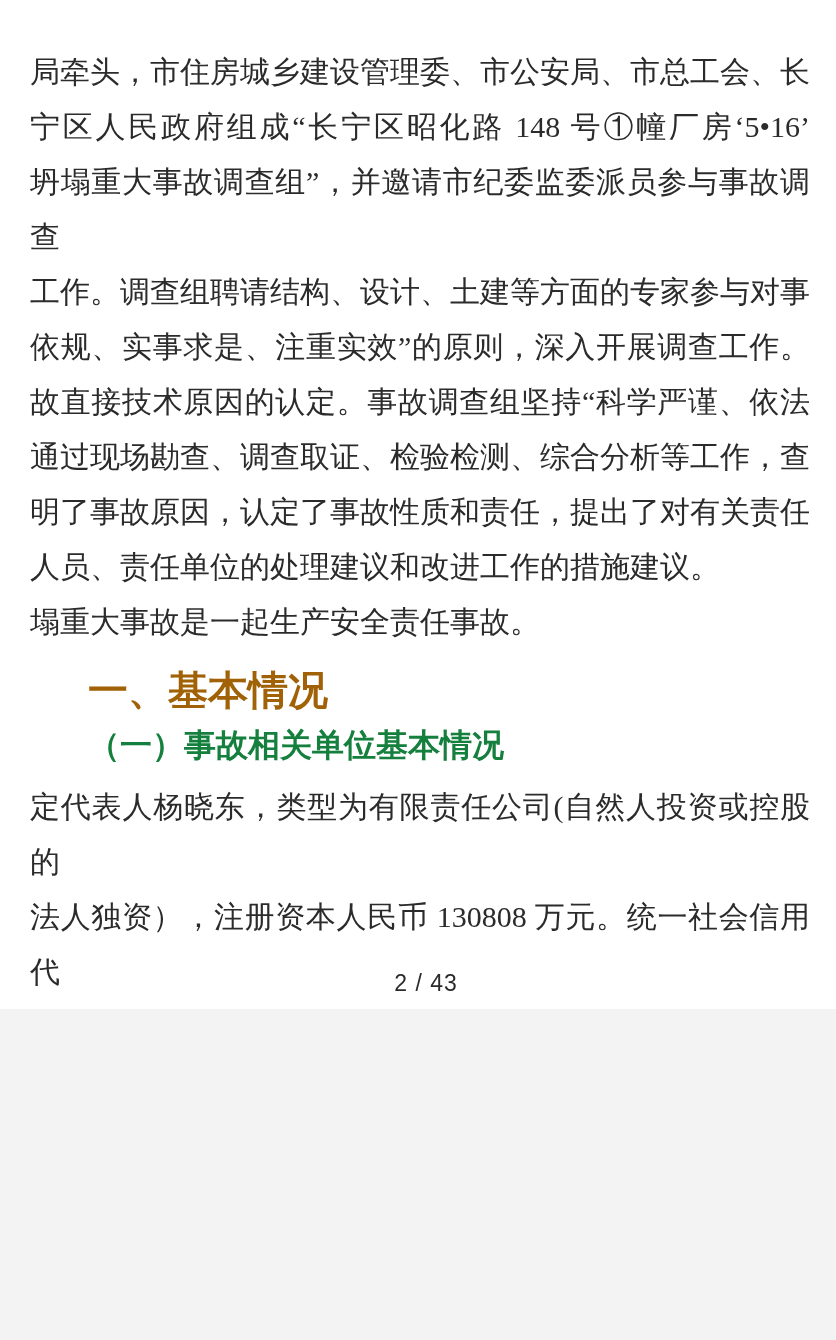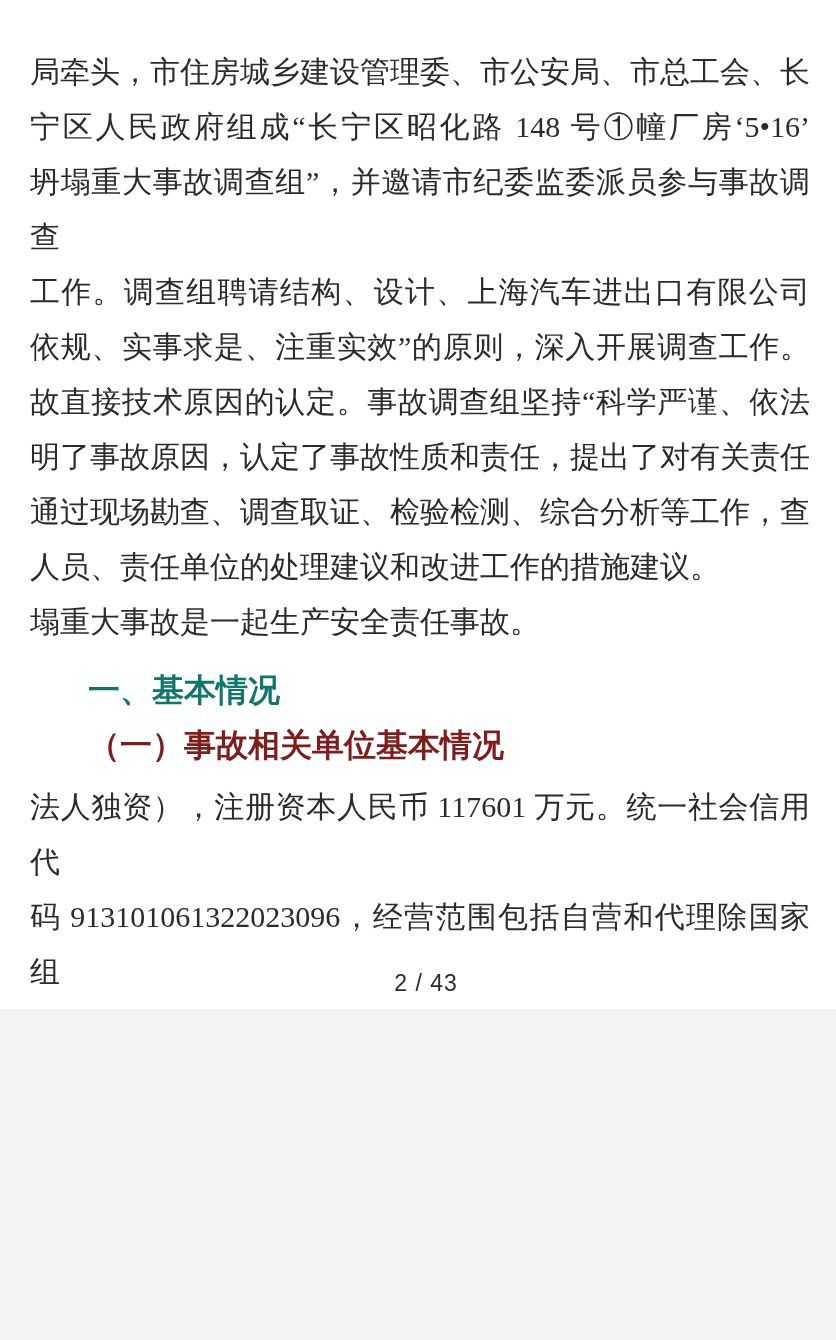--- a/index.html
+++ b/index.html
@@ -30,34 +30,34 @@
   .line.last {
     text-align: left;
     text-align-last: left;
   }
   .line.indent {
     text-indent: 55px;
   }
   .heading-1 {
     font-family: "Liberation Sans", "DejaVu Sans", sans-serif;
     font-weight: bold;
-    font-size: 32px;
+    font-size: 40px;
     line-height: 55px;
     margin: 14px 0 0 0;
     padding-left: 58px;
-    color: #0f766e;
+    color: #a16207;
   }
   .heading-2 {
     font-family: "Liberation Serif", "DejaVu Serif", serif;
     font-weight: bold;
     font-size: 32px;
     line-height: 55px;
     margin: 0 0 6px 0;
     padding-left: 58px;
-    color: #7f1d1d;
+    color: #15803d;
   }
   .page-footer {
     position: absolute;
     bottom: 12px;
     left: 16px;
     right: 0;
     text-align: center;
     font-family: "Liberation Sans", "DejaVu Sans", sans-serif;
     font-size: 23px;
     color: #2b2b2b;
@@ -66,31 +66,32 @@
 </style>
 </head>
 <body>
 
 <div class="page">
   <div class="content">
 
     <div class="line">局牵头，市住房城乡建设管理委、市公安局、市总工会、长</div>
     <div class="line">宁区人民政府组成“长宁区昭化路 148 号①幢厂房‘5•16’</div>
     <div class="line">坍塌重大事故调查组”，并邀请市纪委监委派员参与事故调查</div>
-    <div class="line">工作。调查组聘请结构、设计、上海汽车进出口有限公司</div>
+    <div class="line">工作。调查组聘请结构、设计、土建等方面的专家参与对事</div>
     <div class="line">依规、实事求是、注重实效”的原则，深入开展调查工作。</div>
     <div class="line">故直接技术原因的认定。事故调查组坚持“科学严谨、依法</div>
+    <div class="line">通过现场勘查、调查取证、检验检测、综合分析等工作，查</div>
     <div class="line">明了事故原因，认定了事故性质和责任，提出了对有关责任</div>
-    <div class="line">通过现场勘查、调查取证、检验检测、综合分析等工作，查</div>
     <div class="line last">人员、责任单位的处理建议和改进工作的措施建议。</div>
 
     <div class="line last">塌重大事故是一起生产安全责任事故。</div>
 
     <h2 class="heading-1">一、基本情况</h2>
     <h3 class="heading-2">（一）事故相关单位基本情况</h3>
 
-    <div class="line">法人独资），注册资本人民币 117601 万元。统一社会信用代</div>
+    <div class="line">定代表人杨晓东，类型为有限责任公司(自然人投资或控股的</div>
+    <div class="line">法人独资），注册资本人民币 130808 万元。统一社会信用代</div>
     <div class="line">码 913101061322023096，经营范围包括自营和代理除国家组</div>
 
   </div>
 
   <div class="page-footer">2 / 43</div>
 </div>
 
 </body></html>

